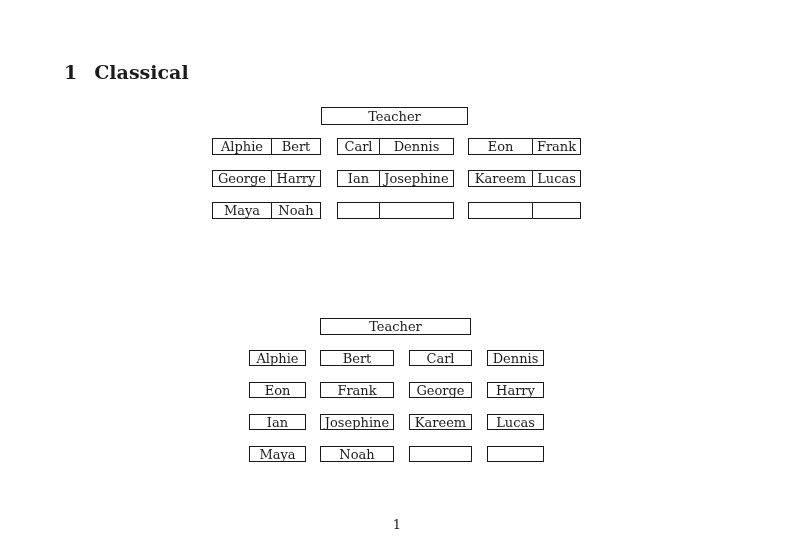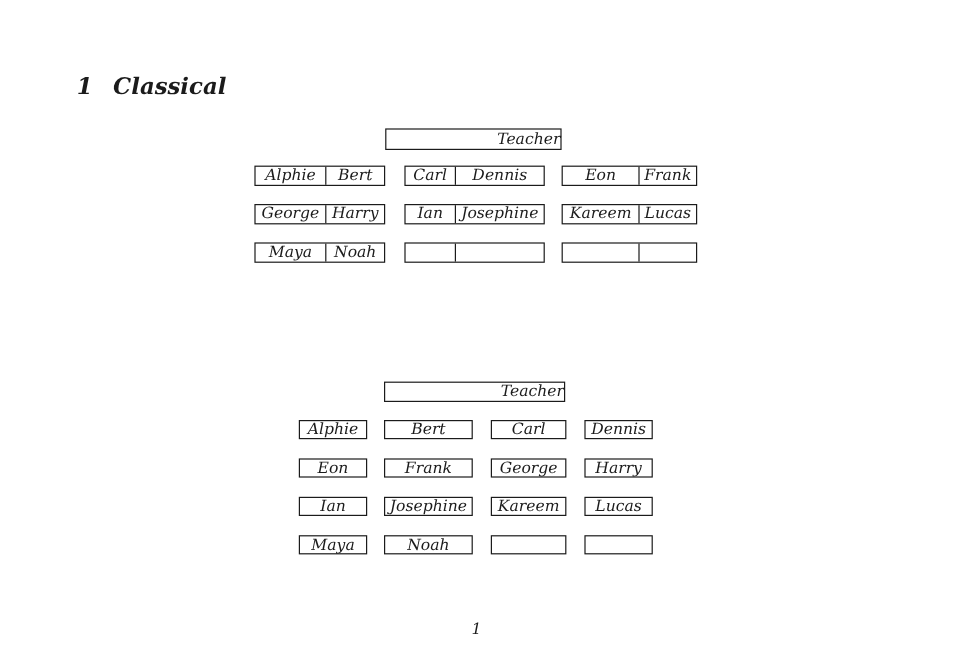--- a/index.html
+++ b/index.html
@@ -4,38 +4,38 @@
 <style>
   * { margin:0; padding:0; box-sizing:border-box; }
   html,body { background:#ffffff; }
   body {
     width:794px; height:560px;
     font-family:"DejaVu Serif","Liberation Serif",serif;
     color:var(--ink,#1b1b1b);
   }
   .page {
     position:relative; width:794px; height:560px;
-    background:var(--paper,#ffffff); overflow:hidden;font-style:italic;
+    background:var(--paper,#ffffff); overflow:hidden;
   }
   .heading {
     position:absolute; left:64px;
     font-weight:bold; font-size:19px; white-space:nowrap;
   }
   .heading .num { display:inline-block; margin-right:17px; }
   #heading-1 { top:61px; }
   #heading-2 { top:272px; }
 
   .box {
     position:absolute;
     border:1px solid var(--ink,#1b1b1b);
     background:var(--paper,#ffffff);
     display:flex; align-items:center;
     font-size:13px; line-height:1;
   }
-  .teacher { justify-content:flex-end; }
+  .teacher { justify-content:center; }
   #teacher-1 { left:321px; top:107px; width:147px; height:18px; }
   #teacher-2 { left:320px; top:318px; width:151px; height:17px; }
 
   .cell {
     display:flex; align-items:center; justify-content:center;
     height:100%;
   }
   .cell.second { border-left:1px solid var(--ink,#1b1b1b); flex:1; }
 
   

